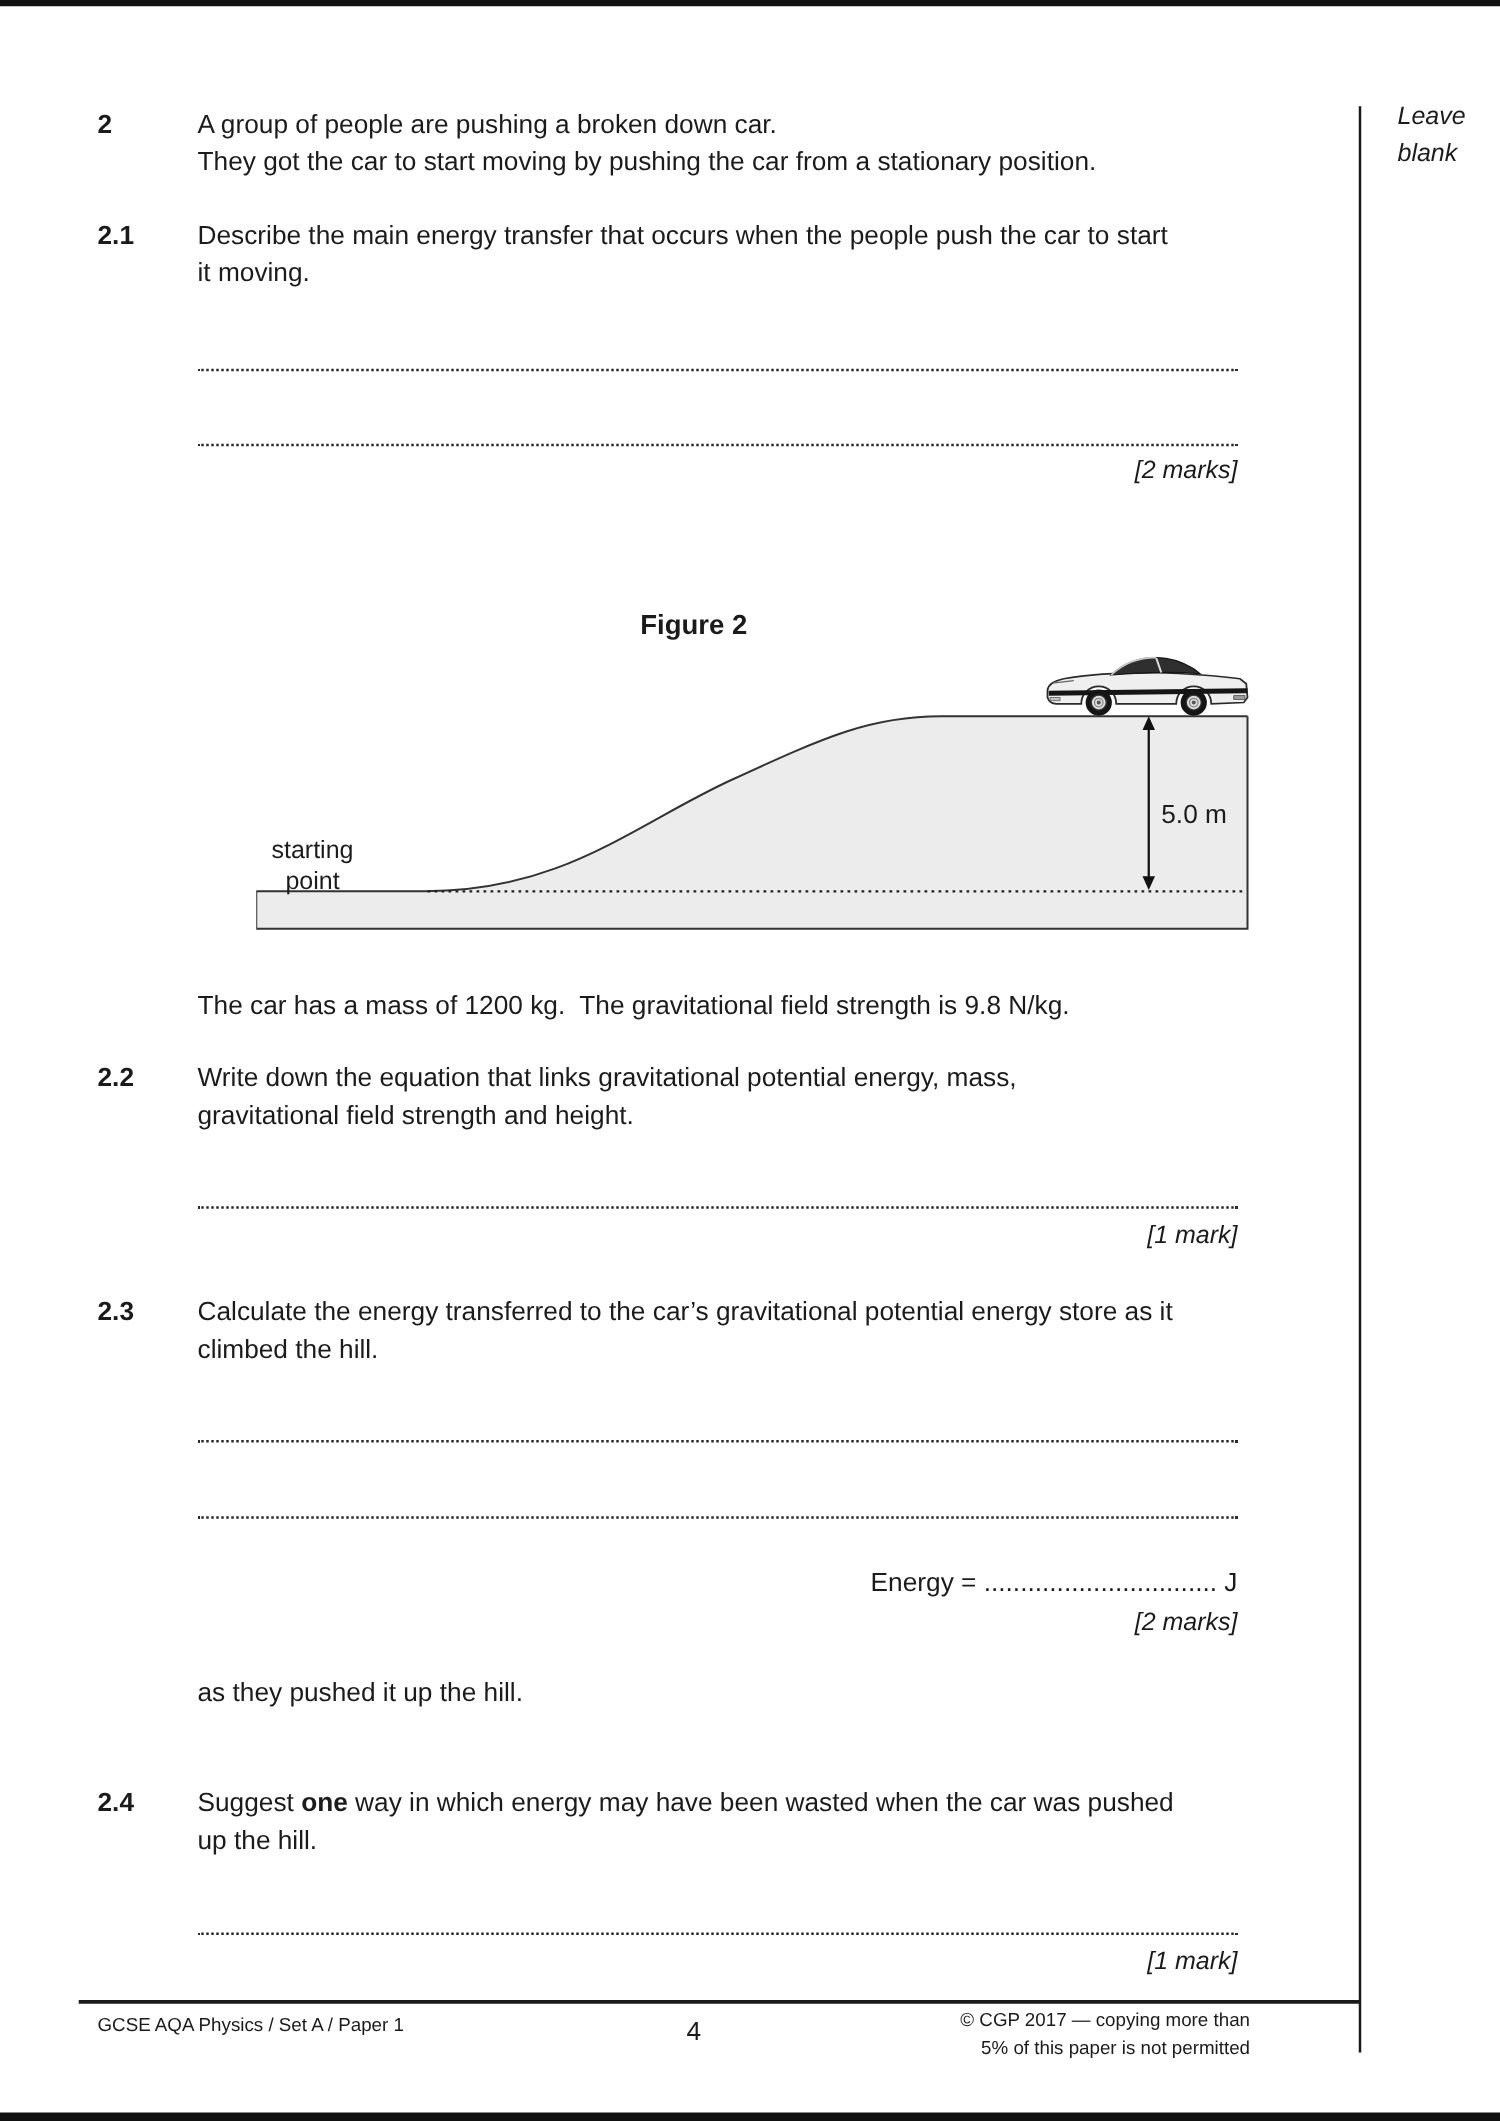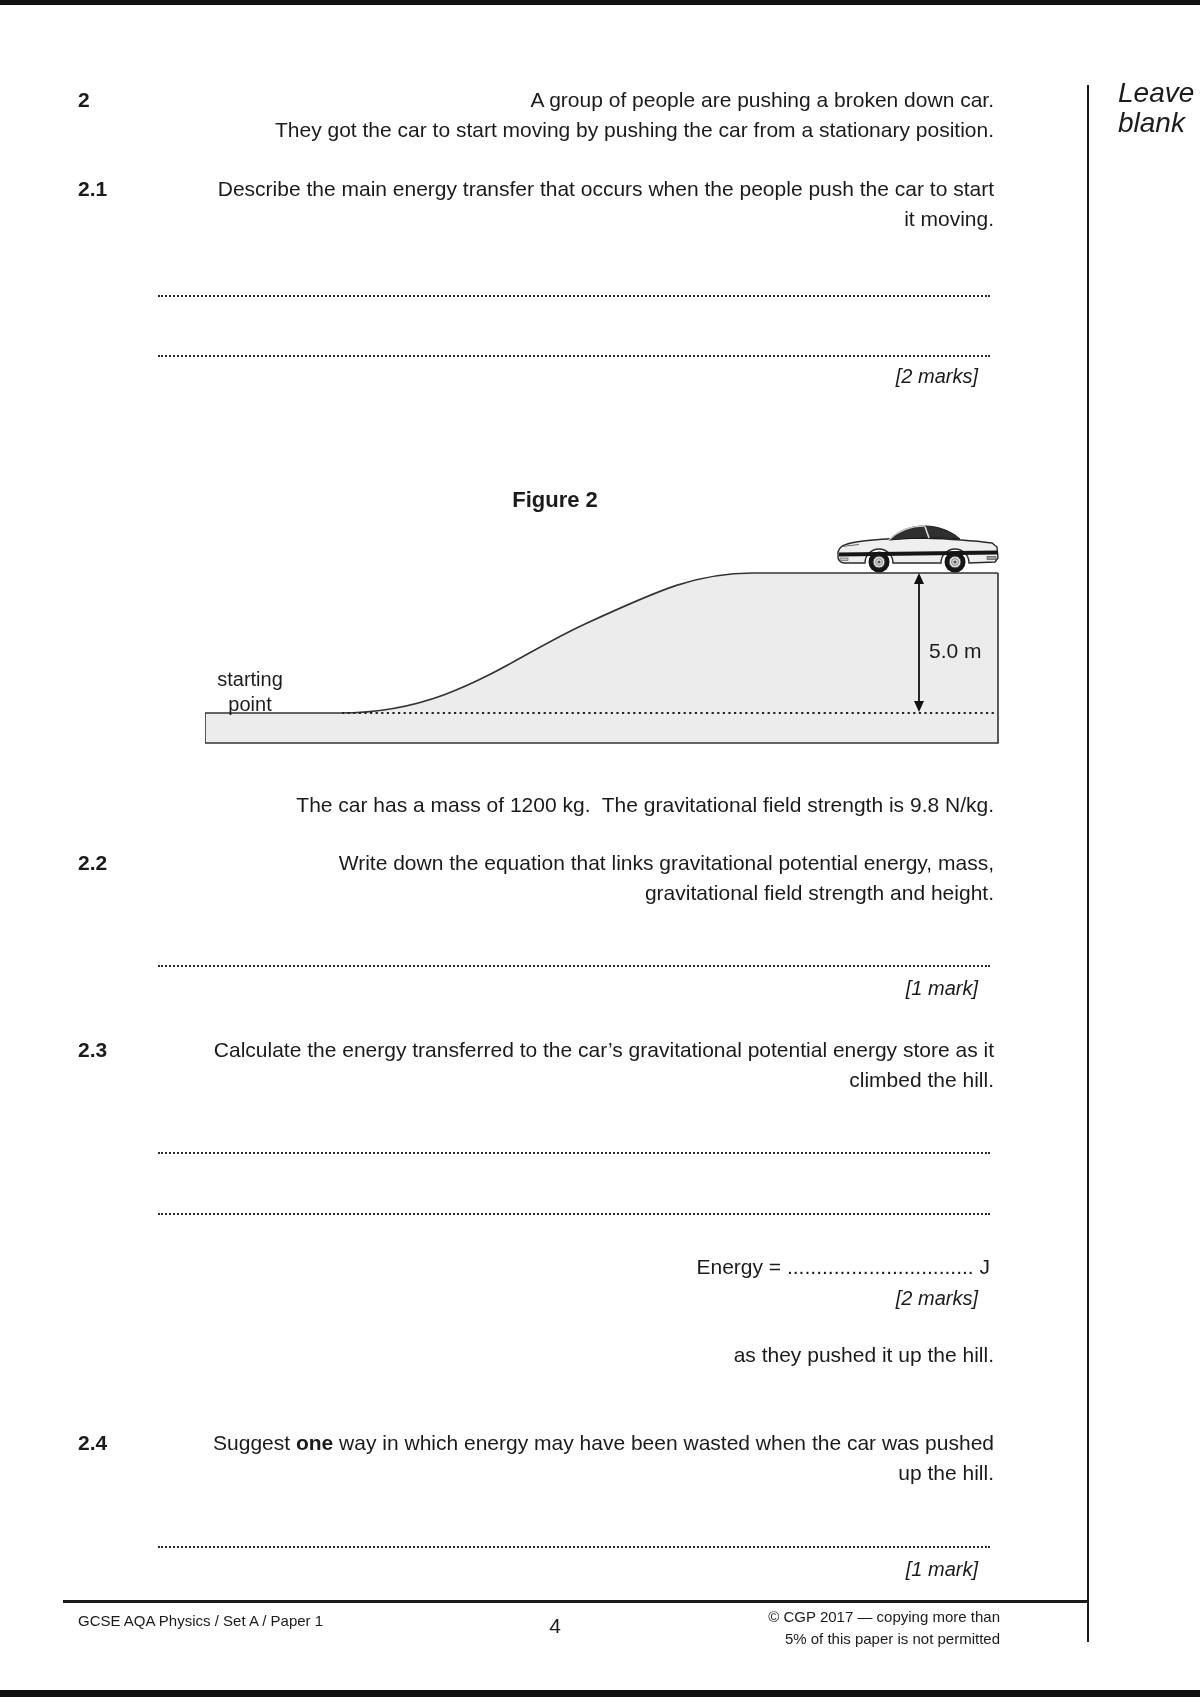--- a/index.html
+++ b/index.html
@@ -7,32 +7,32 @@
   .page {
     position:relative; width:1200px; height:1697px; margin:0 auto;
     background:#ffffff; overflow:hidden; color:#1b1b1b;
     font-family:"Liberation Sans", sans-serif;
   }
   .scan-band { position:absolute; left:0; right:0; background:#111; }
   .band-top { top:0; height:5px; }
   .band-bottom { bottom:0; height:7px; }
 
   .vline { position:absolute; left:1087px; top:85px; width:2px; height:1557px; background:#1a1a1a; }
-  .leave { position:absolute; left:1118px; top:78px; font-style:italic; font-size:28px; line-height:30px; color:#1c1c1c; }
+  .leave { position:absolute; left:1118px; top:78px; font-style:italic; font-size:20px; line-height:30px; color:#1c1c1c; }
 
   .qnum  { position:absolute; left:78px;  font-weight:bold; font-size:21px; line-height:30px; }
-  .qtext { position:absolute; left:158px; width:836px; font-size:21px; line-height:30px;text-align:right; }
+  .qtext { position:absolute; left:158px; width:836px; font-size:21px; line-height:30px; }
   .b { font-weight:bold; }
 
   .ans-line {
     position:absolute; left:158px; width:832px; height:0;
     border-bottom:2.6px dotted #2b2b2b;
   }
   .marks {
-    position:absolute; right:222px; font-style:italic; font-size:20px; line-height:26px;
+    position:absolute; right:210px; font-style:italic; font-size:20px; line-height:26px;
     text-align:left;
   }
   .fig-title { position:absolute; left:0; width:1110px; text-align:center; font-weight:bold; font-size:22px; }
   .energy-line { position:absolute; right:210px; font-size:21px; line-height:28px; text-align:right;margin-left:38px; }
 
   .figure-svg { position:absolute; left:205px; top:520px; }
   svg text { font-family:"Liberation Sans", sans-serif; fill:#1c1c1c; }
 
   .footer-rule { position:absolute; left:63px; top:1600px; width:1025px; height:3px; background:#1a1a1a; }
   .footer-left { position:absolute; left:78px; top:1612px; font-size:15px; }

